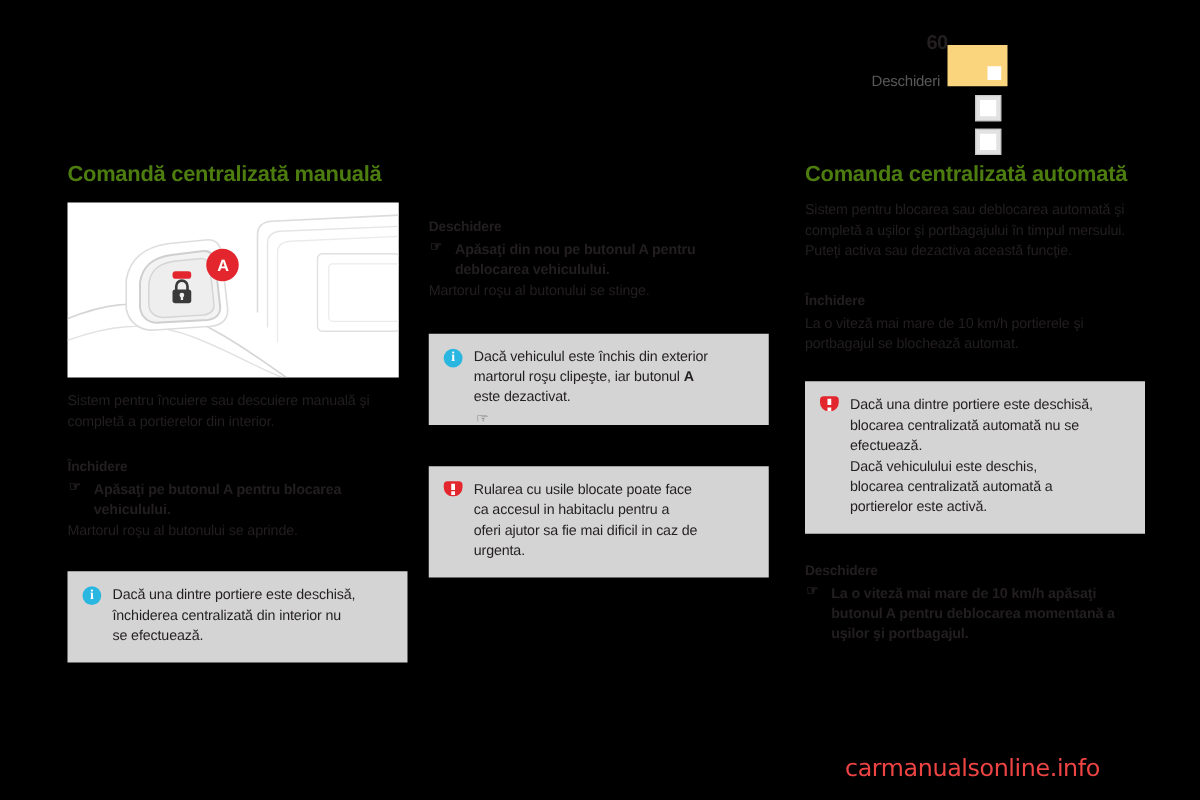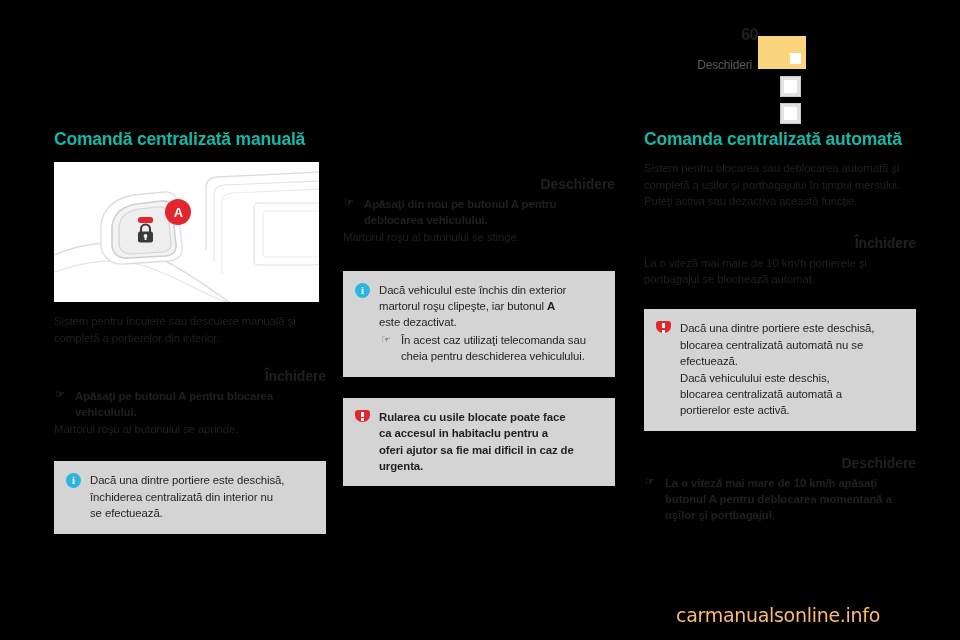--- a/index.html
+++ b/index.html
@@ -73,32 +73,31 @@
     top: 128px;
     width: 272px;
   }
   .col-1 { left: 54px; }
   .col-2 { left: 343px; }
   .col-3 { left: 644px; }
 
   h1.title {
     font-size: 17.5px;
     font-weight: bold;
-    color: #14b8a6;
+    color: #4d7c0f;
     line-height: 1.28;
     letter-spacing: -0.2px;
     margin-bottom: 12px;
   }
   h2.sub {
-    font-size: 14px;
+    font-size: 11px;
     font-weight: bold;
     color: #231f20;
     letter-spacing: -0.1px;
     margin-bottom: 4px;
-    text-align: right;
   }
   p.body {
     font-size: 11.4px;
     font-weight: normal;
     color: #231f20;
     line-height: 1.42;
     letter-spacing: -0.1px;
   }
 
   ul.bullets { list-style: none; }
@@ -194,21 +193,21 @@
     left: 6px; top: 8.5px;
     width: 3px; height: 3px;
     background: #ffffff;
   }
 
   
   .watermark {
     position: absolute;
     left: 676px; top: 604px;
     font-size: 19px;
-    color: #fdba74;
+    color: #ef4444;
     letter-spacing: -0.3px;
     font-family: "DejaVu Sans", sans-serif;
   }
 </style>
 </head>
 <body>
 
 <div class="page">
 
   <div class="header-tabs">
@@ -290,26 +289,25 @@
     <p class="body">Martorul roşu al butonului se stinge.</p>
 
     <div class="note" style="margin-top:25px;">
       <div class="icon-info">i</div>
       <div class="note-text">
         <span>Dacă vehiculul este închis din exterior</span><br>
         <span>martorul roşu clipeşte, iar butonul </span><span class="b">A</span><br>
         <span>este dezactivat.</span>
         <div class="sub-bullet">
           <span class="hand">☞</span>
-          <span>În acest caz utilizaţi telecomanda sau cheia pentru deschiderea vehiculului.</span>
         </div>
       </div>
     </div>
 
-    <div class="note" style="margin-top:21px;font-weight:bold;">
+    <div class="note" style="margin-top:33px;">
       <div class="icon-warn">
         <div class="body-sh"></div>
           <div class="bar"></div>
           <div class="dot"></div>
       </div>
       <div class="note-text">
         <span>Rularea cu usile blocate poate face</span><br>
         <span>ca accesul in habitaclu pentru a</span><br>
         <span>oferi ajutor sa fie mai dificil in caz de</span><br>
         <span>urgenta.</span>

